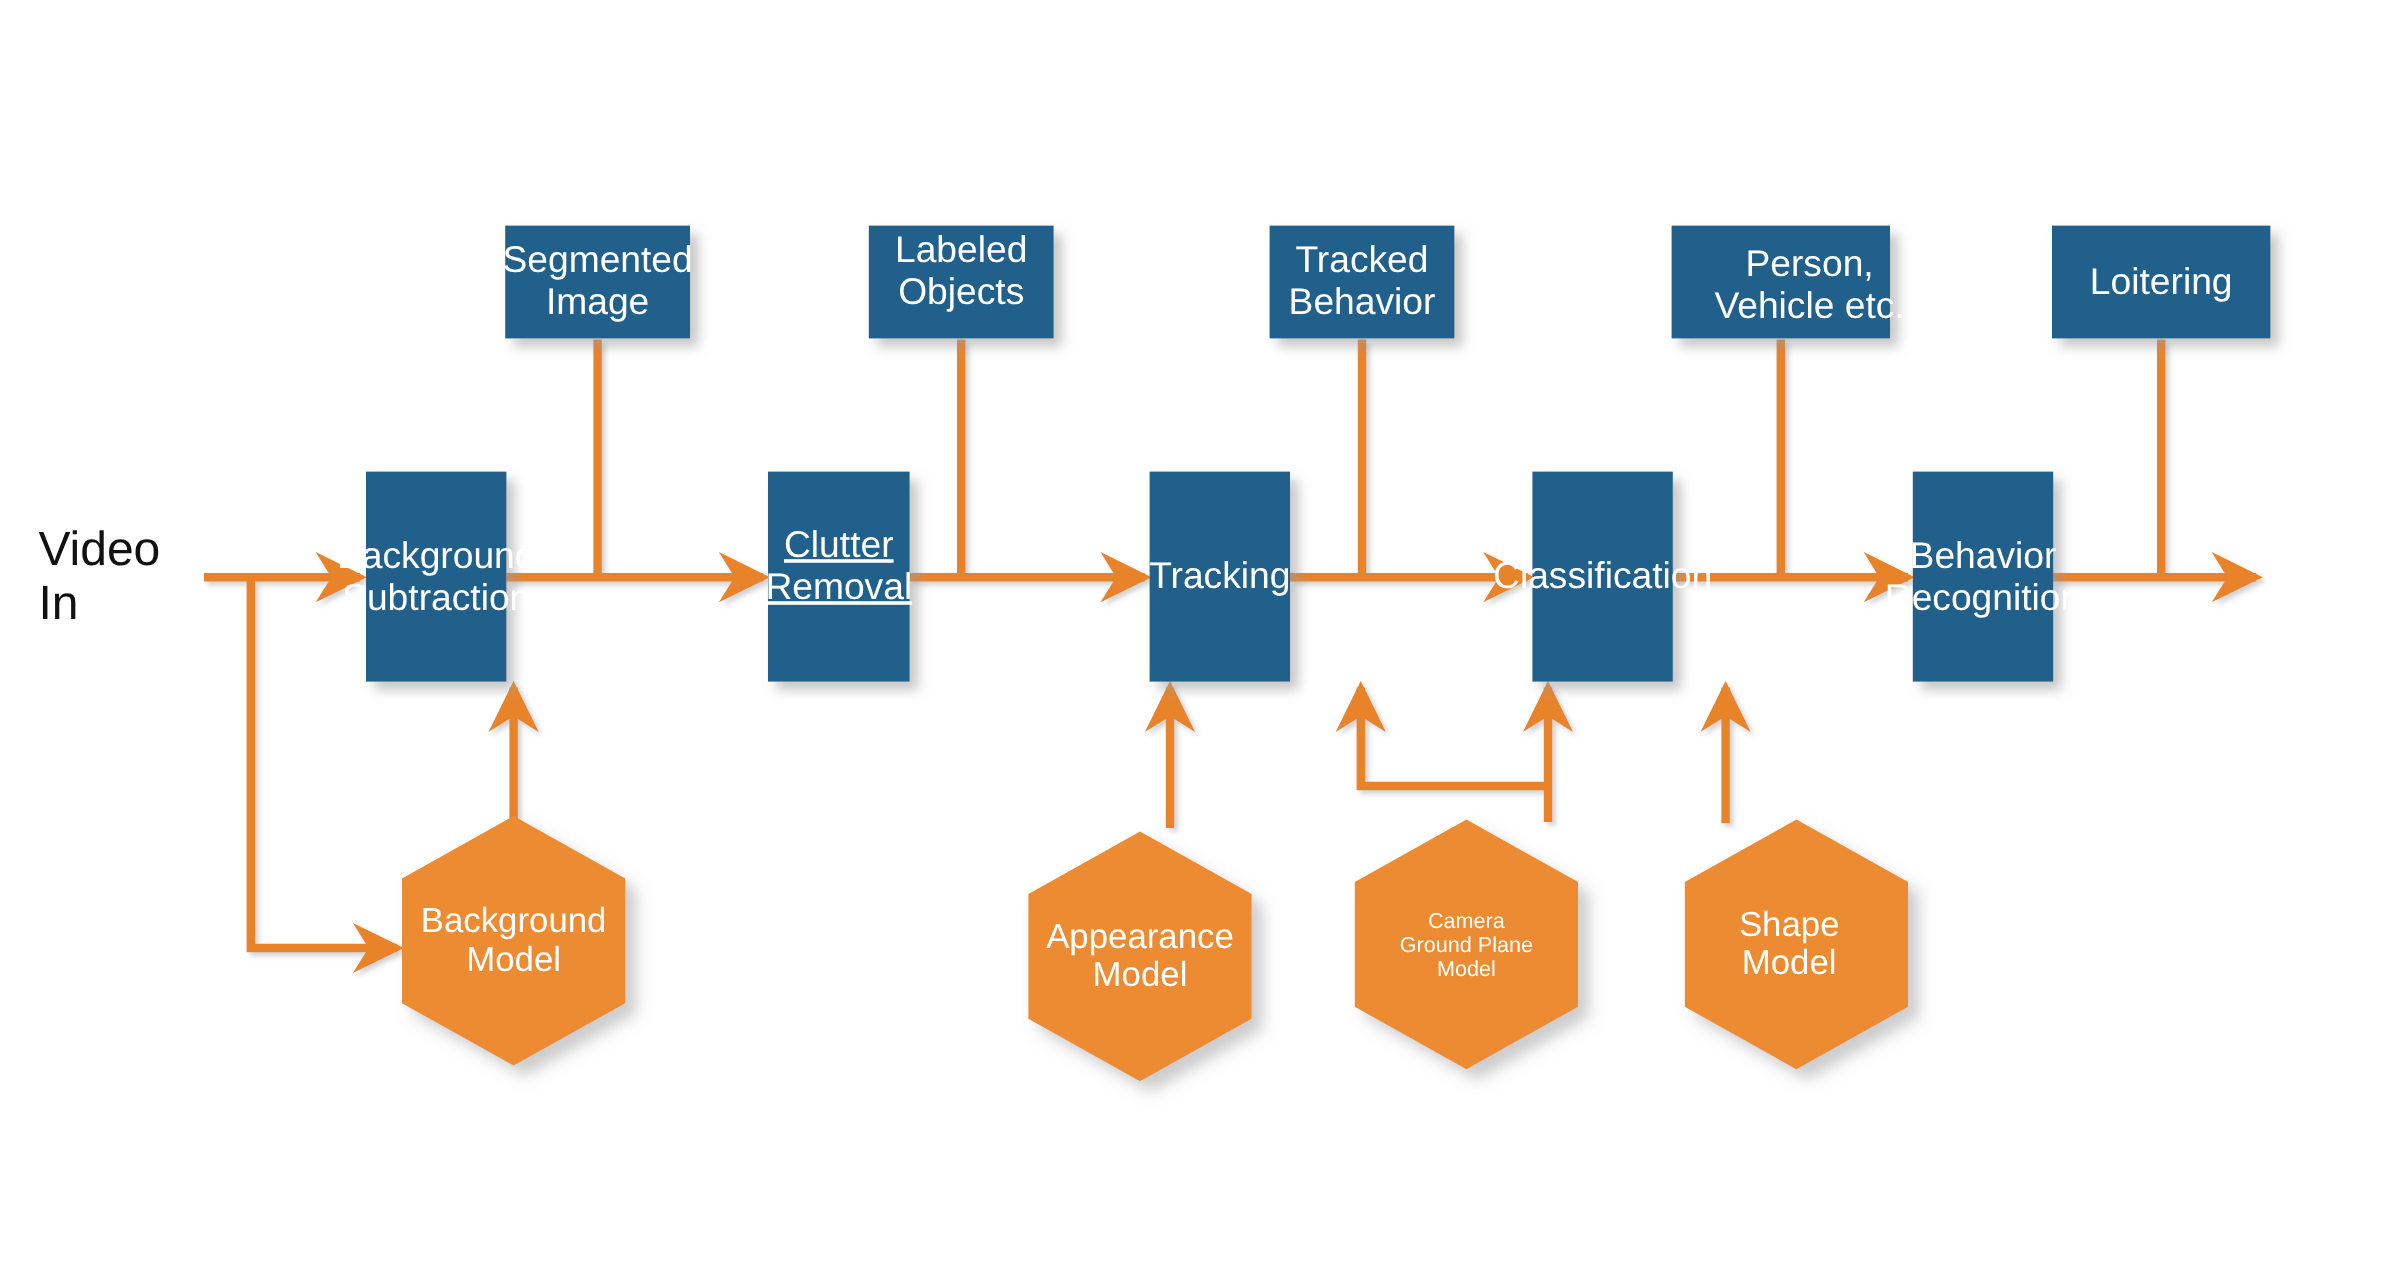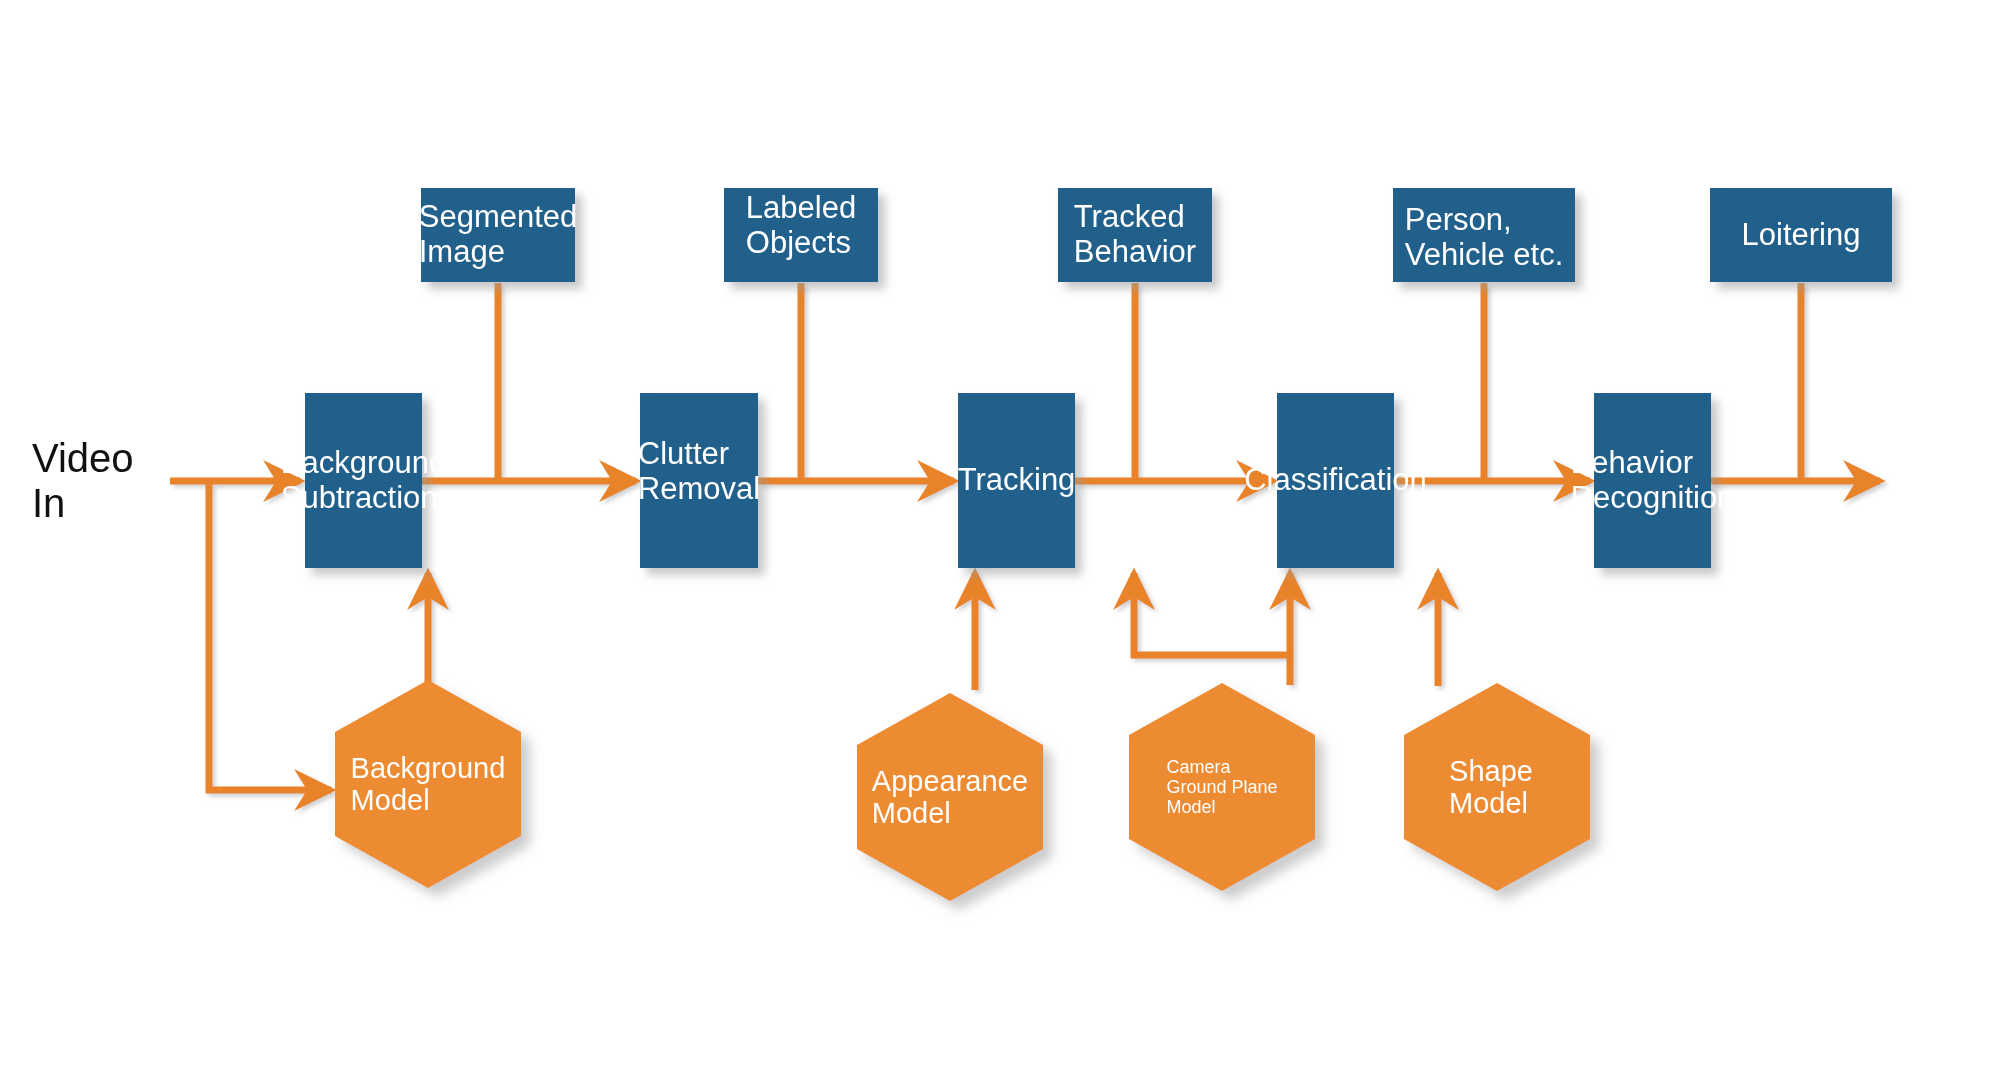--- a/index.html
+++ b/index.html
@@ -2,21 +2,21 @@
 <html><head>
 <meta charset="utf-8">
 <style>
   html,body{margin:0;padding:0;background:#ffffff;}
   body{width:2000px;height:1071px;overflow:hidden;
        font-family:"Liberation Sans","DejaVu Sans",sans-serif;}
   #stage{position:relative;width:2000px;height:1071px;background:#fff;}
   svg{position:absolute;left:0;top:0;width:2000px;height:1071px;}
   .node-label{
     position:absolute;display:flex;align-items:center;justify-content:center;
-    text-align:left;color:#ffffff;line-height:1.12;
+    text-align:center;color:#ffffff;line-height:1.12;
     pointer-events:none;white-space:pre-line;
   }
   .blue-proc{font-size:31px;}
   .blue-out{font-size:31px;}
   .hex-lbl{font-size:29px;}
   .hex-lbl.small{font-size:18px;}
   .video-in{
     position:absolute;color:#111111;font-size:40px;
     display:flex;align-items:center;
   }
@@ -93,27 +93,27 @@
   </svg>
 
   <div class="video-in" style="left:32px;top:461px;width:140px;height:40px;">Video In</div>
 
   <div class="node-label blue-out" style="left:421px;top:188px;width:154px;height:94px;">Segmented
 Image</div>
   <div class="node-label blue-out" style="left:724px;top:188px;width:154px;height:76px;">Labeled
 Objects</div>
   <div class="node-label blue-out" style="left:1058px;top:188px;width:154px;height:94px;">Tracked
 Behavior</div>
-  <div class="node-label blue-out" style="left:1393px;top:188px;width:182px;height:100px;">Person,
+  <div class="node-label blue-out" style="left:1393px;top:188px;width:182px;height:100px;padding-left:24px;">Person,
 Vehicle etc.</div>
   <div class="node-label blue-out" style="left:1710px;top:188px;width:182px;height:94px;">Loitering</div>
 
   <div class="node-label blue-proc" style="left:289px;top:393px;width:149px;height:175px;">Background
 Subtraction</div>
-  <div class="node-label blue-proc" style="left:630px;top:393px;width:138px;height:158px;">Clutter
+  <div class="node-label blue-proc" style="left:630px;top:393px;width:138px;height:158px;text-decoration:underline;">Clutter
 Removal</div>
   <div class="node-label blue-proc" style="left:950px;top:393px;width:133px;height:175px;">Tracking</div>
   <div class="node-label blue-proc" style="left:1264px;top:393px;width:143px;height:175px;">Classification</div>
   <div class="node-label blue-proc" style="left:1576px;top:393px;width:153px;height:175px;">Behavior
 Recognition</div>
 
   <div class="node-label hex-lbl" style="left:335px;top:732px;width:186px;height:104px;">Background
 Model</div>
   <div class="node-label hex-lbl" style="left:857px;top:745px;width:186px;height:104px;">Appearance
 Model</div>

